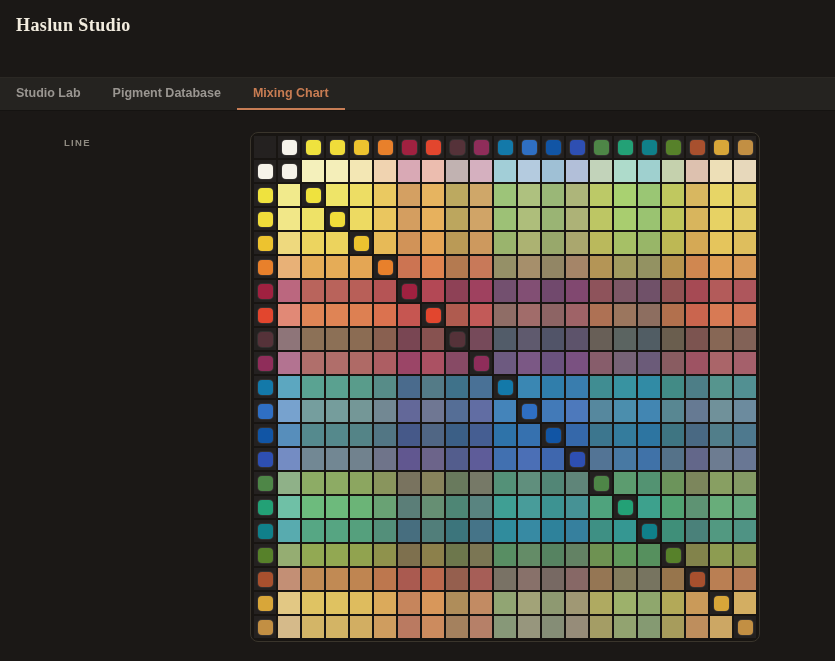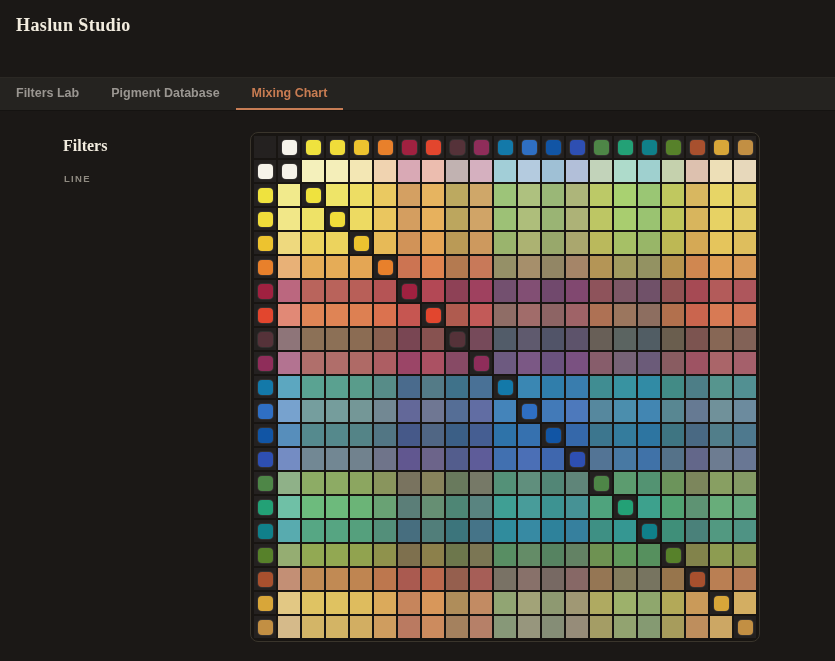--- a/index.html
+++ b/index.html
@@ -106,28 +106,27 @@
   }
 </style>
 </head>
 <body>
 
 <header>
   <h1>Haslun Studio</h1>
 </header>
 
 <nav>
-  <button class="tab">Filters Lab</button>
+  <button class="tab">Studio Lab</button>
   <button class="tab">Pigment Database</button>
   <button class="tab active">Mixing Chart</button>
 </nav>
 
 <main>
   <aside>
-    <h2>Filters</h2>
 
     <div class="field">
       <span class="field-label">LINE</span>
     </div>
 
   </aside>
 
   <section class="chart-wrap">
     <div class="grid" style="grid-template-columns: repeat(21, 22px);">
         <div class="hcell"></div>

